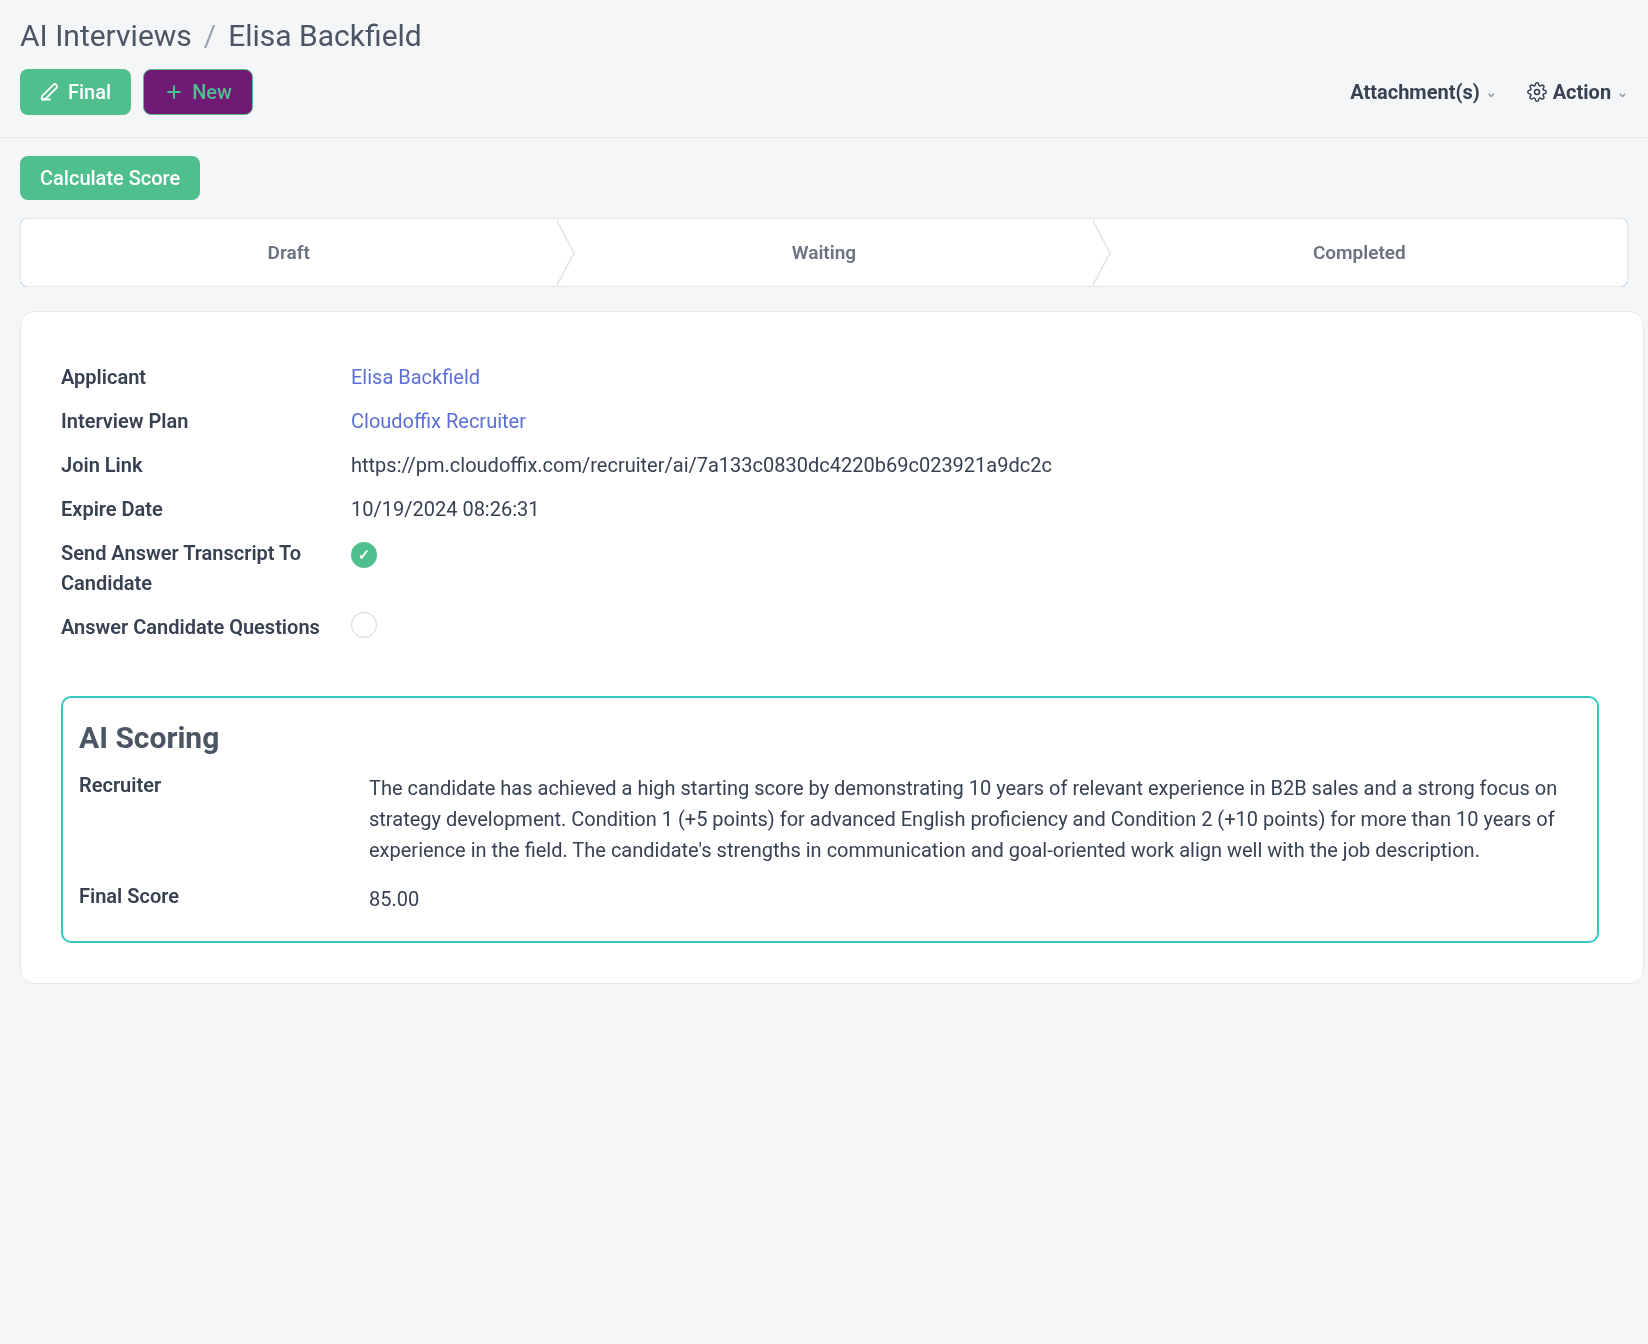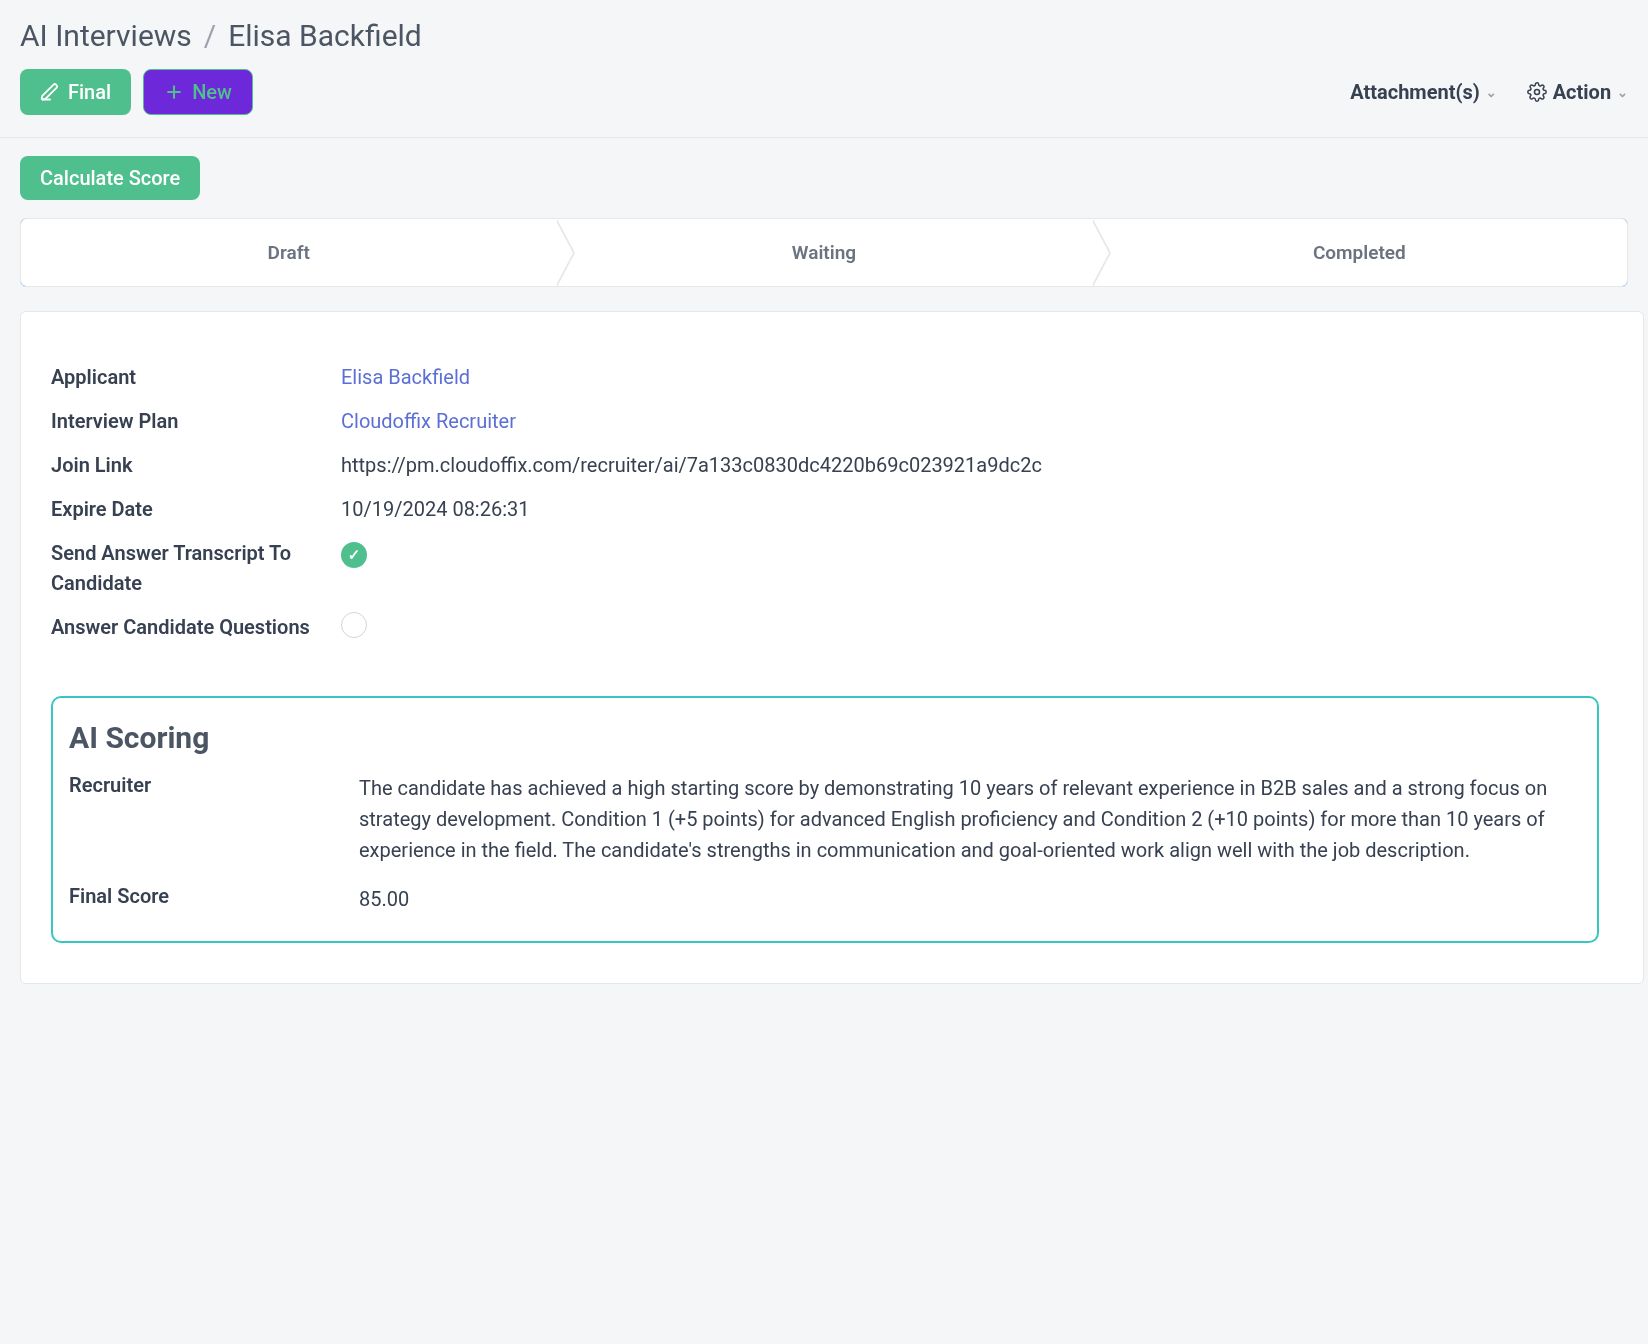--- a/index.html
+++ b/index.html
@@ -47,21 +47,21 @@
     font-weight: 500;
     cursor: pointer;
     border: none;
     font-family: inherit;
   }
   .btn-primary {
     background: #4fbf8e;
     color: #fff;
   }
   .btn-outline {
-    background: #6d28d9;
+    background: #701a75;
     color: #4fbf8e;
     border: 1.5px solid #4fbf8e;
   }
   .header-right {
     display: flex;
     align-items: center;
     gap: 30px;
     color: #374151;
     font-size: 20px;
   }
@@ -140,22 +140,22 @@
     border-left: 18px solid #d8eee6;
     z-index: 2;
   }
   .stage.last-arrow::before {
     display: none;
   }
   .content-card {
     margin: 24px 4px 40px 20px;
     background: #fff;
     border: 1px solid #e5e7eb;
-    border-radius: 6px;
-    padding: 50px 44px 40px 30px;
+    border-radius: 14px;
+    padding: 50px 44px 40px 40px;
   }
   .field-row {
     display: flex;
     margin-bottom: 14px;
     align-items: flex-start;
   }
   .field-label {
     width: 290px;
     font-weight: 600;
     color: #374151;

